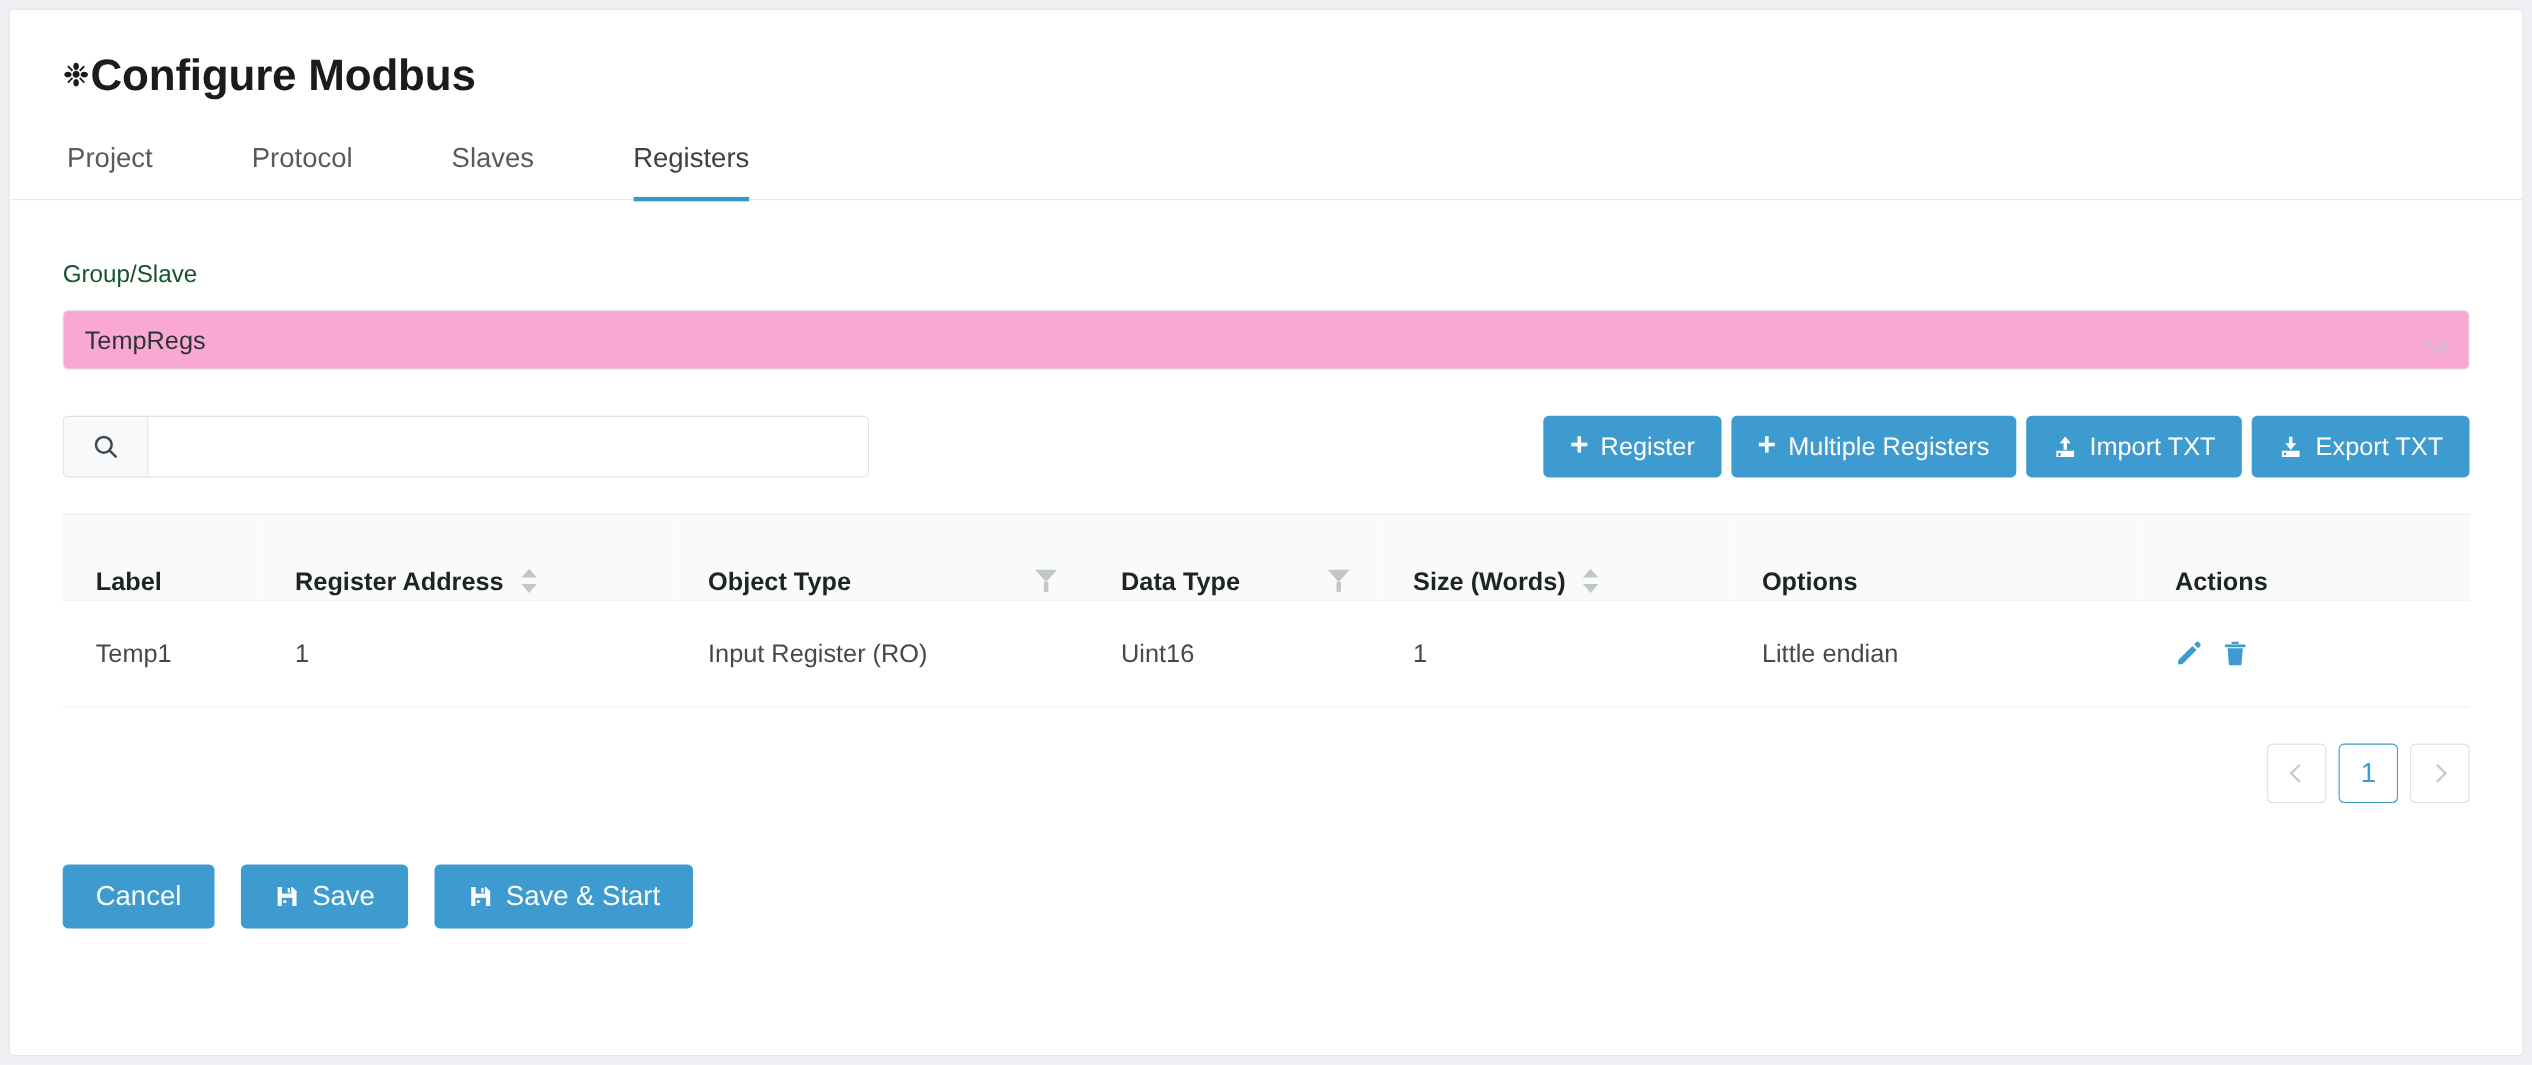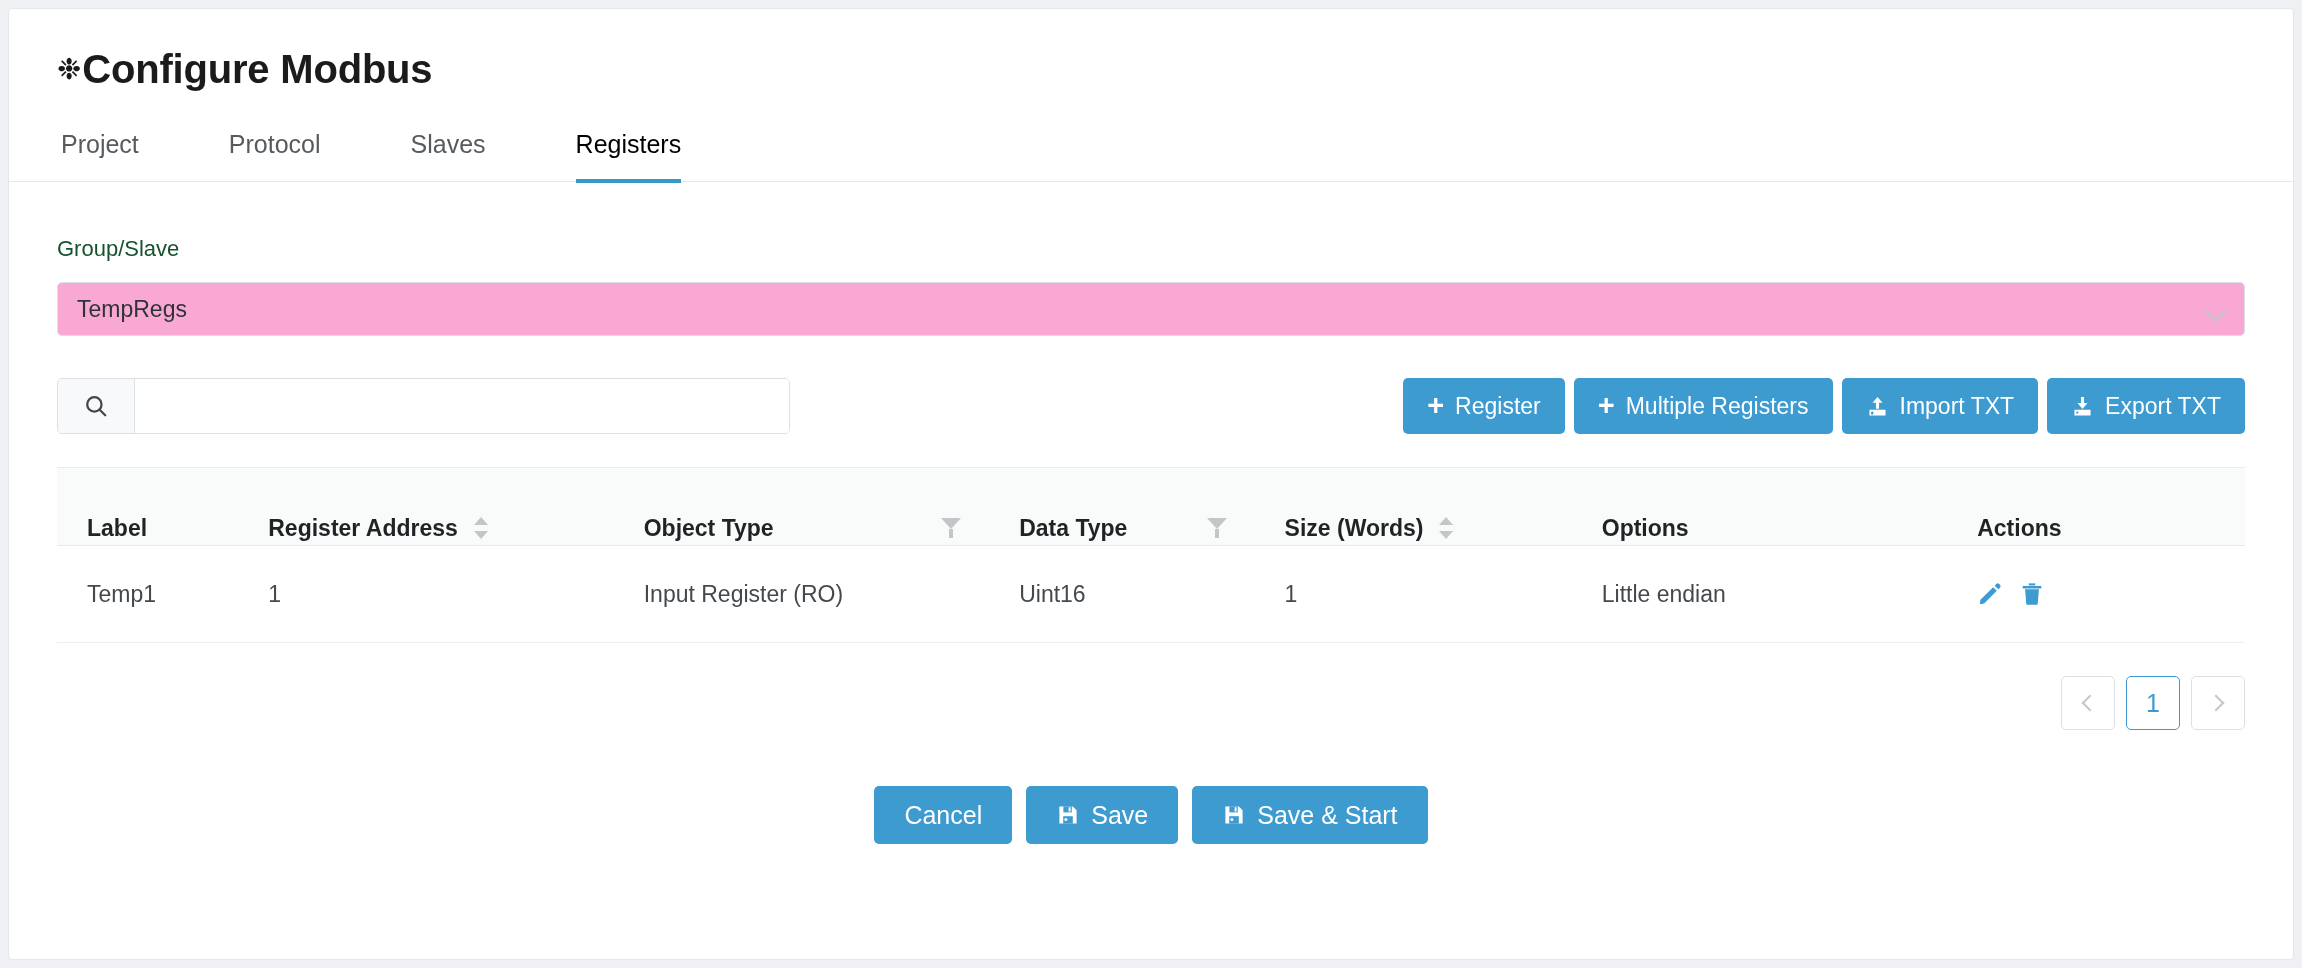--- a/index.html
+++ b/index.html
@@ -48,21 +48,21 @@
     font-size: 25px;
     color: #565b60;
     padding: 10px 0 20px 0;
     margin-right: 90px;
     border-bottom: 4px solid transparent;
     margin-bottom: -2px;
     cursor: pointer;
     white-space: nowrap;
   }
   .tab.active {
-    color: #000000;
+    color: #404040;
     border-bottom-color: #3498c8;
   }
   
   .body { padding: 0 48px; }
   .field-label {
     margin-top: 54px;
     font-size: 22px;
     color: #14532d;
   }
   .select-box {
@@ -232,22 +232,22 @@
   }
   .arrow-l, .arrow-r {
     width: 12px; height: 12px; display: block;
   }
   .arrow-l { border-left: 2px solid #c4c8cc; border-bottom: 2px solid #c4c8cc; transform: rotate(45deg); margin-left: 4px;}
   .arrow-r { border-right: 2px solid #c4c8cc; border-top: 2px solid #c4c8cc; transform: rotate(45deg); margin-right: 4px;}
   
   .footer {
     margin-top: 56px;
     display: flex;
-    justify-content: center;
-    gap: 14px;
+    justify-content: flex-start;
+    gap: 24px;
     padding-bottom: 40px;
   }
   .footer .btn { height: 58px; padding: 0 30px; font-size: 25px; }
 </style>
 </head>
 <body>
 
 <div class="card">
 
   <div class="title-row">

